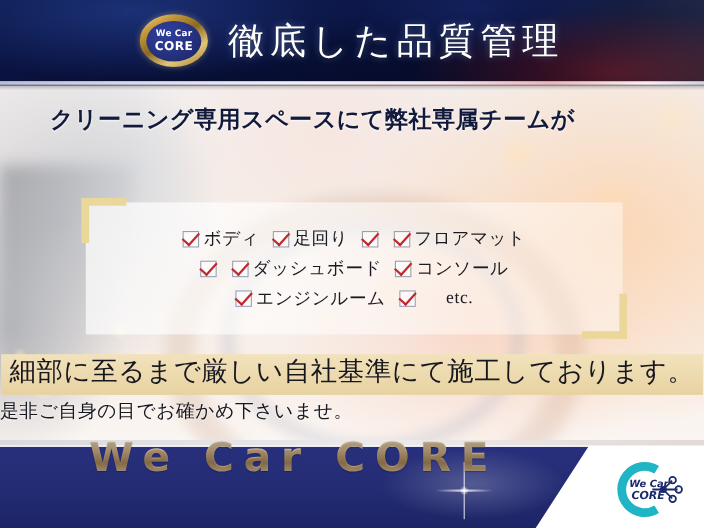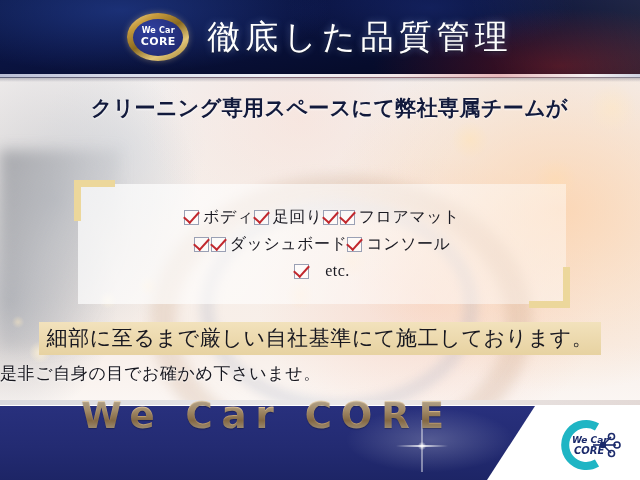--- a/index.html
+++ b/index.html
@@ -155,21 +155,21 @@
     letter-spacing: 5px;
     white-space: nowrap;
     text-shadow: 0 0 7px rgba(160,190,255,.45), 0 1px 2px rgba(0,0,0,.6);
   }
 
   
   .lead {
     position: absolute;
     left: 0; top: 96px;
     width: 568px;
-    text-align: right;
+    text-align: center;
     color: #121a3c;
     font-family: "DejaVu Serif", "Liberation Serif", serif;
   }
   .lead-l1 {
     font-size: 21px;
     font-weight: bold;
     letter-spacing: .4px;
     line-height: 1.15;
     text-shadow: 0 1px 2px rgba(255,255,255,.85);
   }
@@ -205,20 +205,21 @@
     width: 488px; height: 120px;
     display: flex;
     flex-direction: column;
     justify-content: center;
     gap: 3px;
   }
   .check-row {
     display: flex;
     align-items: center;
     justify-content: center;
+    gap: 12px;
     color: #1a1a22;
     font-family: "DejaVu Serif", "Liberation Serif", serif;
     font-size: 16px;
     letter-spacing: .5px;
     line-height: 1.5;
   }
   .check-item { display: flex; align-items: center; gap: 2px; white-space: nowrap; }
   .cbox {
     position: relative;
     display: inline-block;
@@ -249,22 +250,22 @@
     position: absolute;
     left: 0; top: 322px;
     width: 640px;
     text-align: center;
   }
   .highlight {
     display: inline-block;
     background: linear-gradient(180deg, #f2e2bc 0%, #ecd9ad 55%, #e7d2a1 100%);
     padding: 3px 8px 4px 8px;
     color: #17171f;
-    font-family: Liberation Sans, sans-serif;
-    font-size: 21px;
+    font-family: Liberation Mono, monospace;
+    font-size: 24px;
     letter-spacing: .6px;
     line-height: 1.25;
   }
   .subline {
     position: absolute;
     left: 0; top: 362px;
     width: 512px;
     text-align: left;
     color: #17171f;
     font-family: "DejaVu Serif", "Liberation Serif", serif;
@@ -401,20 +402,24 @@
           <div class="check-item">
             <span class="cbox"></span>
             <span>ダッシュボード</span>
           </div>
           <div class="check-item">
             <span class="cbox"></span>
             <span>コンソール</span>
           </div>
         </div>
         <div class="check-row">
+          <div class="check-item">
+            <span class="cbox"></span>
+            <span>エンジンルーム</span>
+          </div>
           <div class="check-item">
             <span class="cbox"></span>
           </div>
           <span class="etc">etc.</span>
         </div>
       </div>
   </div>
 
   <div class="highlight-wrap">
     <span class="highlight">細部に至るまで厳しい自社基準にて施工しております。</span>

